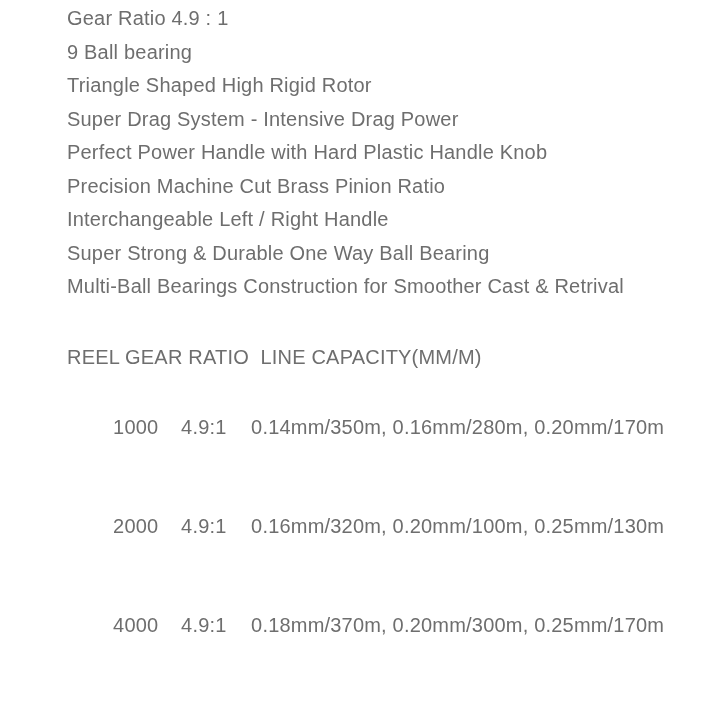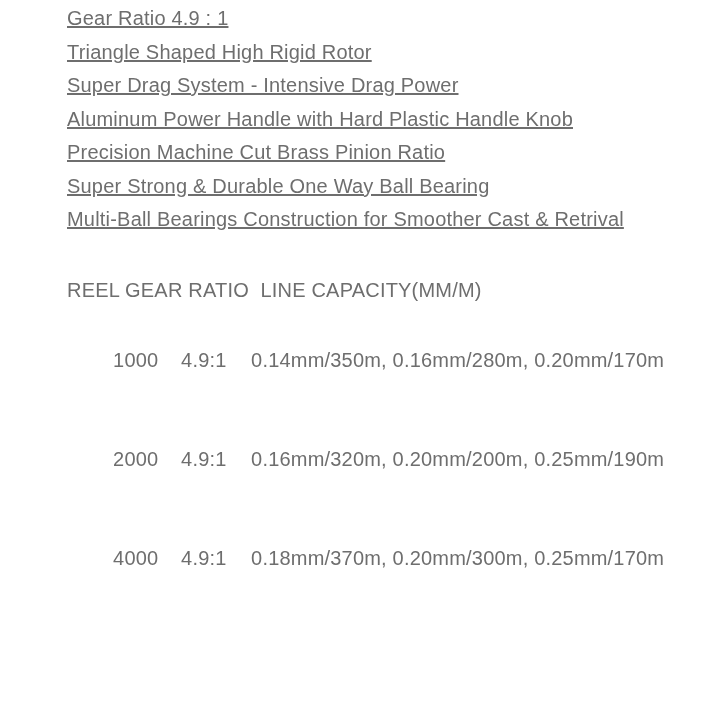--- a/index.html
+++ b/index.html
@@ -13,21 +13,20 @@
     -webkit-font-smoothing: antialiased;
   }
   .content {
     padding: 2px 0 0 67px;
   }
   .feature-line {
     font-size: 20px;
     line-height: 33.5px;
     letter-spacing: 0.2px;
     white-space: pre;
-    text-decoration: underline;
   }
   .section-gap { height: 37px; }
   .spec-header {
     font-size: 20px;
     line-height: 33.5px;
     letter-spacing: 0.2px;
     white-space: pre;
   }
   .rows-gap { height: 4px; }
   .spec-row {
@@ -42,51 +41,53 @@
 </style>
 </head>
 <body>
 
 <div class="content">
 
   <div class="features">
 
       <div class="feature-line">Gear Ratio 4.9 : 1</div>
 
+      <div class="feature-line">9 Ball bearing</div>
 
       <div class="feature-line">Triangle Shaped High Rigid Rotor</div>
 
       <div class="feature-line">Super Drag System - Intensive Drag Power</div>
 
-      <div class="feature-line">Aluminum Power Handle with Hard Plastic Handle Knob</div>
+      <div class="feature-line">Perfect Power Handle with Hard Plastic Handle Knob</div>
 
       <div class="feature-line">Precision Machine Cut Brass Pinion Ratio</div>
 
 
+      <div class="feature-line">Interchangeable Left / Right Handle</div>
 
 
       <div class="feature-line">Super Strong &amp; Durable One Way Ball Bearing</div>
 
       <div class="feature-line">Multi-Ball Bearings Construction for Smoother Cast &amp; Retrival</div>
     </div>
 
   <div class="section-gap"></div>
 
   <div class="spec-header">REEL GEAR RATIO  LINE CAPACITY(MM/M)</div>
 
   <div class="rows-gap"></div>
 
   <div class="spec-rows">
 
       <div class="spec-row">
         <span class="cell-reel">1000</span><span class="cell-ratio">4.9:1</span><span class="cell-capacity">0.14mm/350m, 0.16mm/280m, 0.20mm/170m</span>
       </div>
 
       <div class="spec-row">
-        <span class="cell-reel">2000</span><span class="cell-ratio">4.9:1</span><span class="cell-capacity">0.16mm/320m, 0.20mm/200m, 0.25mm/190m</span>
+        <span class="cell-reel">2000</span><span class="cell-ratio">4.9:1</span><span class="cell-capacity">0.16mm/320m, 0.20mm/100m, 0.25mm/130m</span>
       </div>
 
       <div class="spec-row">
         <span class="cell-reel">4000</span><span class="cell-ratio">4.9:1</span><span class="cell-capacity">0.18mm/370m, 0.20mm/300m, 0.25mm/170m</span>
       </div>
 
     </div>
 
 </div>
 

